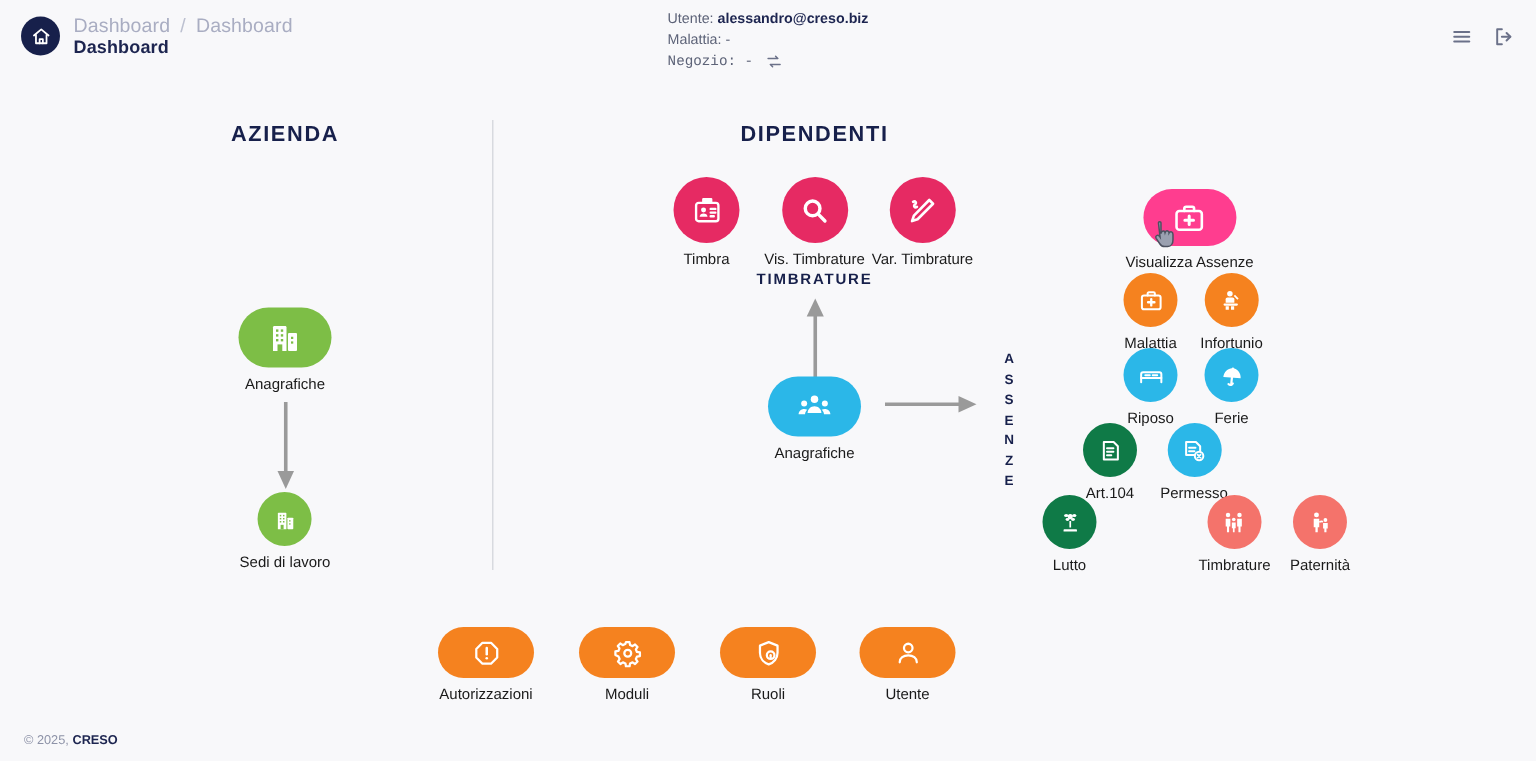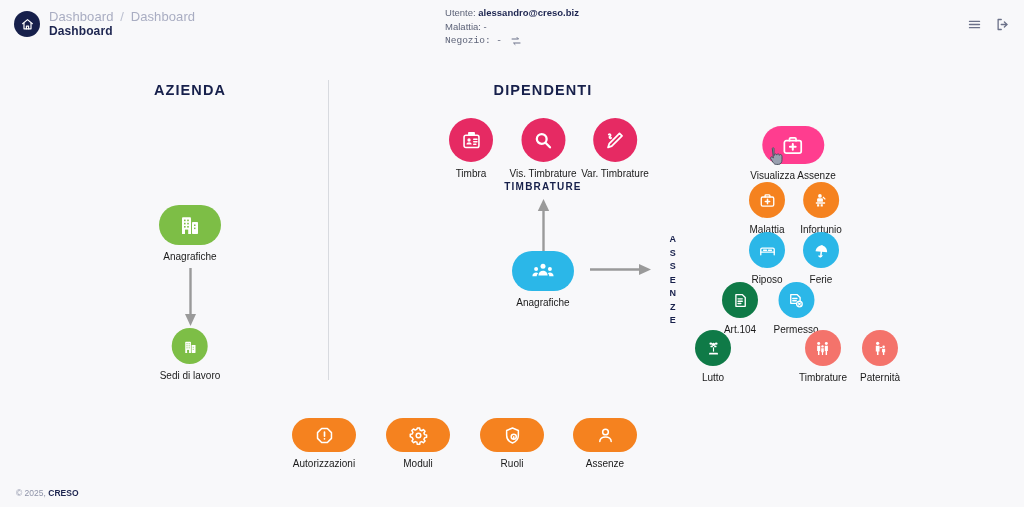--- a/index.html
+++ b/index.html
@@ -415,21 +415,21 @@
     <div class="lbl">Ruoli</div>
   </div>
 
   <div class="node" style="left:605px; top:418px; transform:translateX(-50%);">
     <div class="shape pill-bot" style="background:#f5821f;">
       <svg viewBox="0 0 24 24" fill="none" stroke="#fff" stroke-width="1.9" stroke-linecap="round" stroke-linejoin="round">
         <circle cx="12" cy="7.6" r="3.6"></circle>
         <path d="M4.8 19.6c0-3.6 3.2-5.8 7.2-5.8s7.2 2.2 7.2 5.8"></path>
       </svg>
     </div>
-    <div class="lbl">Assenze</div>
+    <div class="lbl">Utente</div>
   </div>
 
 
   <div class="footer">
     <span>© 2025,</span>
     <b>CRESO</b>
   </div>
 
 </div>
 

